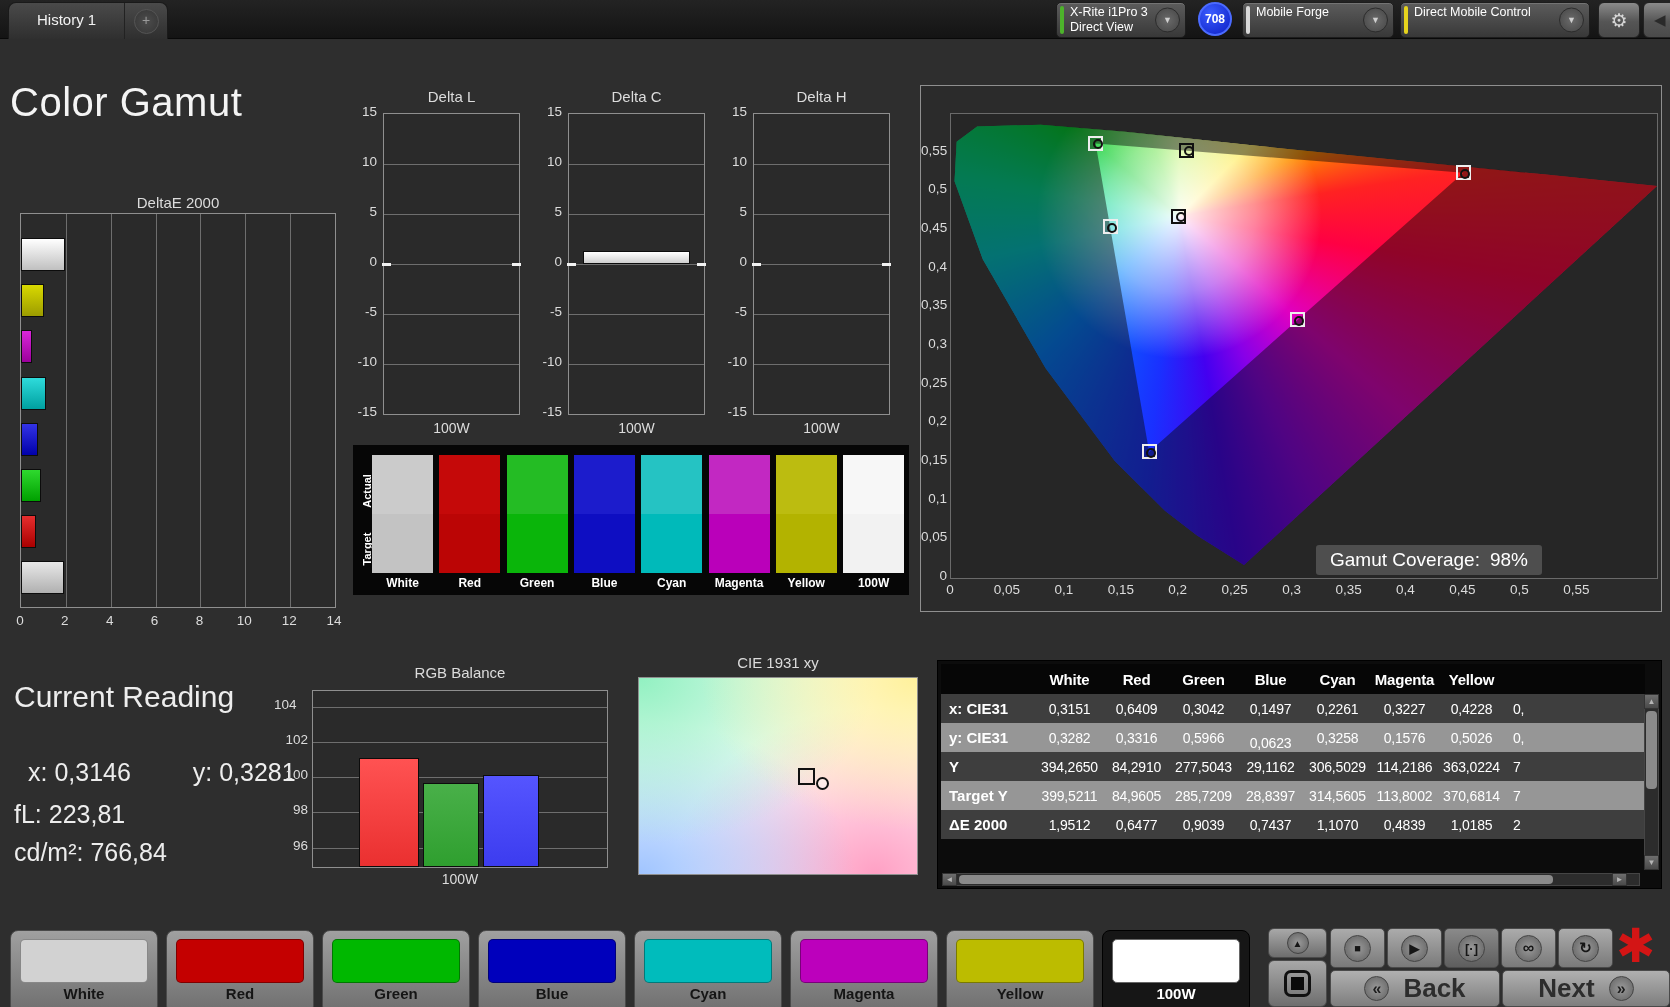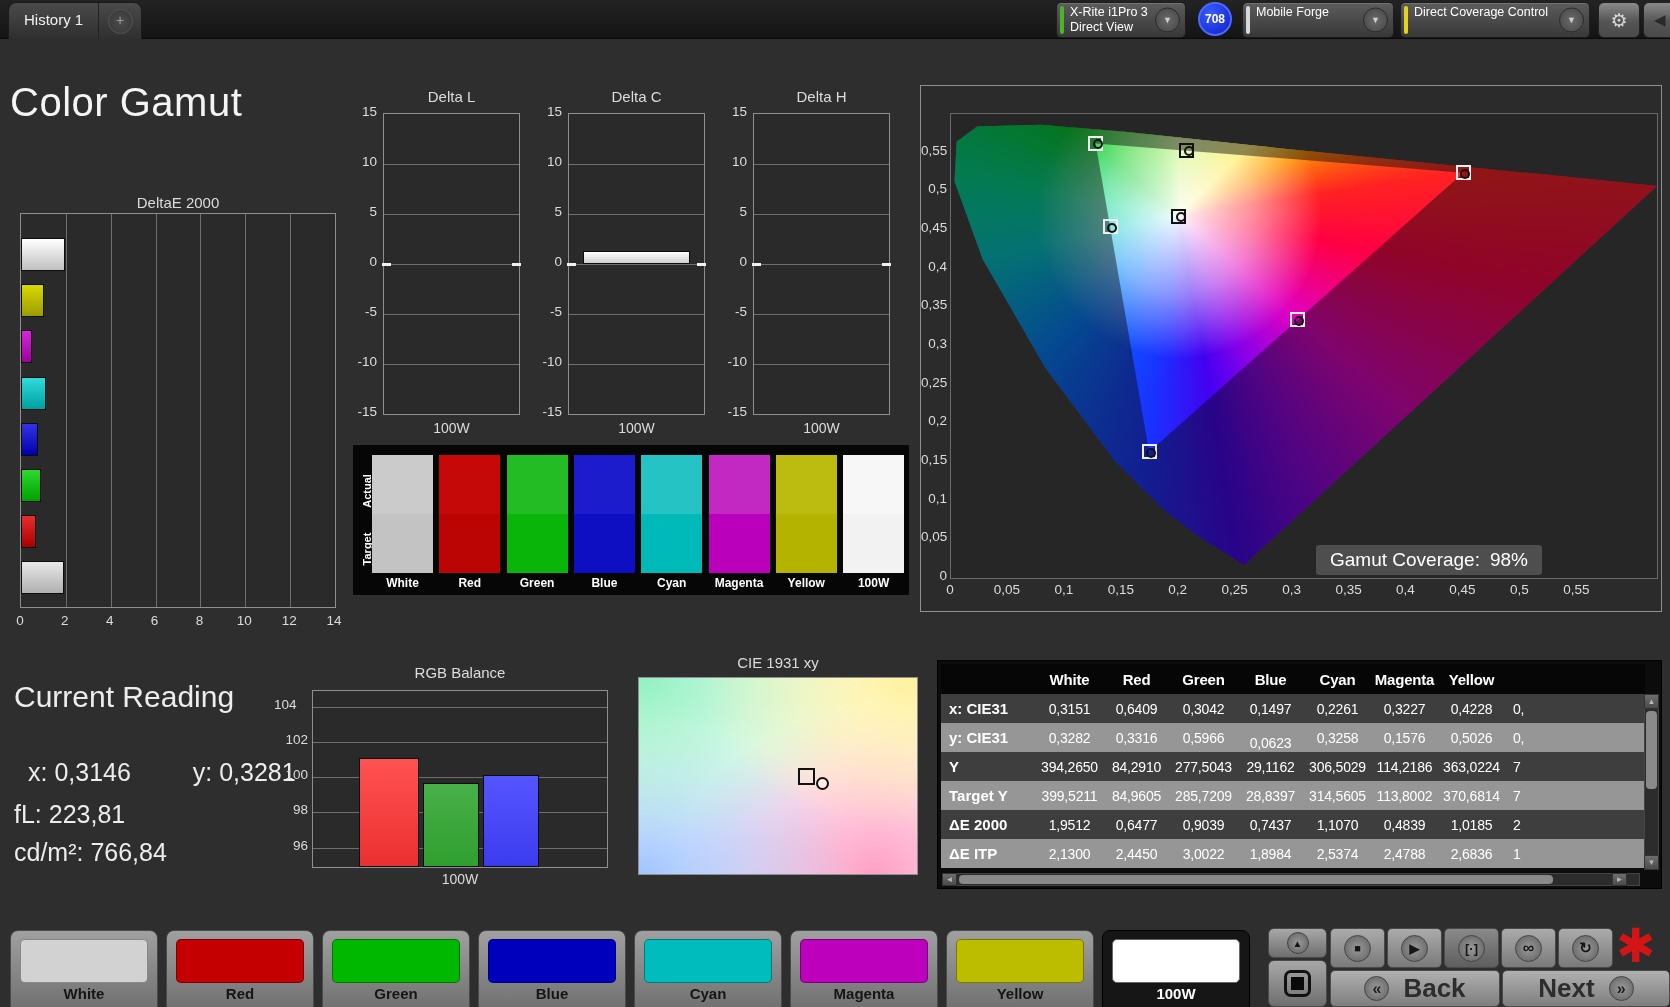--- a/index.html
+++ b/index.html
@@ -6,21 +6,21 @@
   body{
     width:1670px;height:1007px;position:relative;overflow:hidden;
     background:#2e2e2e;font-family:"Liberation Sans",sans-serif;color:#e8e8e8;
     -webkit-font-smoothing:antialiased;
   }
   
   .topbar{position:absolute;left:0;top:0;width:1670px;height:38px;
     background:linear-gradient(#232323,#141414);border-bottom:1px solid #090909;}
   .tabgroup{position:absolute;left:8px;top:2px;height:36px;display:flex;
     background:linear-gradient(#4a4a4a,#2f2f2f);border-radius:8px 8px 0 0;border:1px solid #1a1a1a;border-bottom:none;}
-  .tab{padding:0 15px;line-height:34px;font-size:15px;color:#f2f2f2;}
+  .tab{padding:0 28px;line-height:34px;font-size:15px;color:#f2f2f2;}
   .addcell{width:42px;border-left:1px solid #222;display:flex;align-items:center;justify-content:center;}
   .addbtn{width:23px;height:23px;border-radius:50%;background:radial-gradient(#4c4c4c,#353535);
     border:1px solid #555;color:#9a9a9a;font-size:14px;line-height:21px;text-align:center;}
   .dd{position:absolute;top:2px;height:34px;background:linear-gradient(#5c5c5c,#383838);
     border:1px solid #1d1d1d;border-radius:5px;box-shadow:inset 0 1px 0 rgba(255,255,255,.15);}
   .dd .accent{position:absolute;left:3px;top:3px;bottom:3px;width:4px;border-radius:2px;}
   .dd .txt{position:absolute;left:13px;top:2px;font-size:12.5px;line-height:15px;color:#fff;white-space:nowrap;}
   .dd .chev{position:absolute;right:5px;top:50%;transform:translateY(-50%);width:23px;height:23px;border-radius:50%;
     background:radial-gradient(#6a6a6a,#454545);border:1px solid #2c2c2c;color:#cfcfcf;font-size:9px;line-height:23px;text-align:center;}
   .badge{position:absolute;left:1198px;top:2px;width:34px;height:34px;border-radius:50%;
@@ -128,21 +128,21 @@
   <div class="badge">708</div>
 
   <div class="dd" style="left:1242px;width:150px;">
     <div class="accent" style="background:#d9d9d9;"></div>
     <div class="txt">Mobile Forge</div>
     <div class="chev">▼</div>
   </div>
 
   <div class="dd" style="left:1400px;width:188px;">
     <div class="accent" style="background:#e6d31d;"></div>
-    <div class="txt">Direct Coverage Control</div>
+    <div class="txt">Direct Mobile Control</div>
     <div class="chev">▼</div>
   </div>
 
   <div class="sqbtn" style="left:1598px;width:40px;font-size:19px;">
     <span>⚙</span>
   </div>
   <div class="sqbtn" style="left:1643px;width:60px;font-size:15px;justify-content:flex-start;padding-left:10px;">
     <span style="color:#2a2a2a;">◀</span>
   </div>
 </div>
@@ -437,31 +437,20 @@
       <div class="tcell lab" style="width: 95px;">ΔE 2000</div>
       <div class="tcell" style="width: 67px;">1,9512</div>
       <div class="tcell" style="width: 67px;">0,6477</div>
       <div class="tcell" style="width: 67px;">0,9039</div>
       <div class="tcell" style="width: 67px;">0,7437</div>
       <div class="tcell" style="width: 67px;">1,1070</div>
       <div class="tcell" style="width: 67px;">0,4839</div>
       <div class="tcell" style="width: 67px;">1,0185</div>
       <div class="tcell clip" style="width: 140px;">2</div>
     </div>
-    <div class="trow" style="top: 178px; background: rgb(150, 150, 150);">
-      <div class="tcell lab" style="width: 95px;">ΔE ITP</div>
-      <div class="tcell" style="width: 67px;">2,1300</div>
-      <div class="tcell" style="width: 67px;">2,4450</div>
-      <div class="tcell" style="width: 67px;">3,0022</div>
-      <div class="tcell" style="width: 67px;">1,8984</div>
-      <div class="tcell" style="width: 67px;">2,5374</div>
-      <div class="tcell" style="width: 67px;">2,4788</div>
-      <div class="tcell" style="width: 67px;">2,6836</div>
-      <div class="tcell clip" style="width: 140px;">1</div>
-    </div>
     <div class="sbar" style="left: 706px; top: 33px; width: 15px; height: 176px;"></div>
     <div class="sarrow" style="left: 706px; top: 33px; width: 15px; height: 15px;">▲</div>
     <div class="sthumb" style="left: 708px; top: 50px; width: 11px; height: 78px;"></div>
     <div class="sarrow" style="left: 706px; top: 194px; width: 15px; height: 15px;">▼</div>
     <div class="sbar" style="left: 4px; top: 212px; width: 698px; height: 13px;"></div>
     <div class="sarrow" style="left: 4px; top: 212px; width: 15px; height: 13px;">◄</div>
     <div class="sthumb" style="left: 21px; top: 214px; width: 594px; height: 9px;"></div>
     <div class="sarrow" style="left: 674px; top: 212px; width: 15px; height: 13px;">►</div>
   </div>
 

